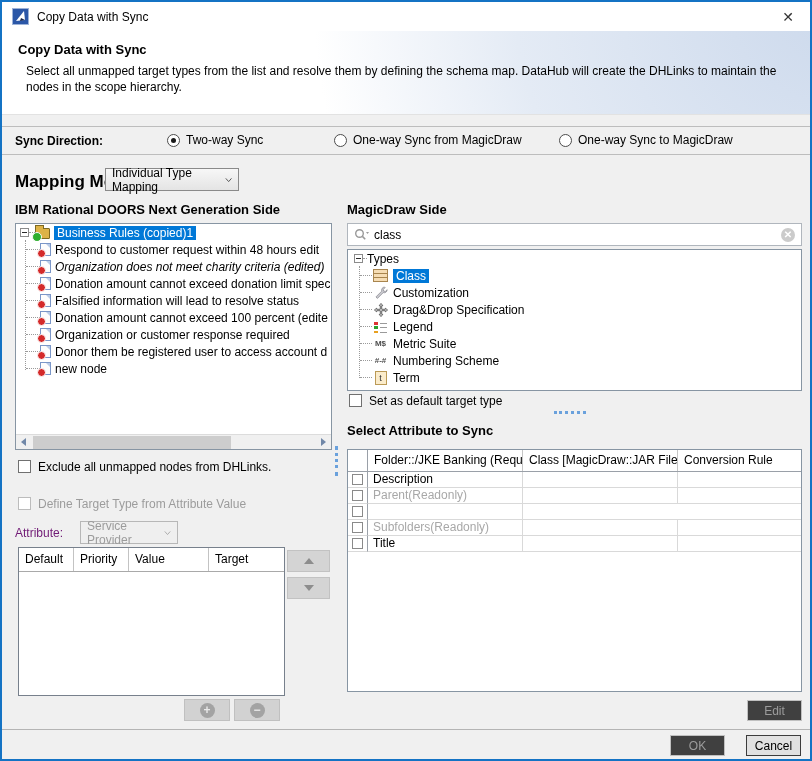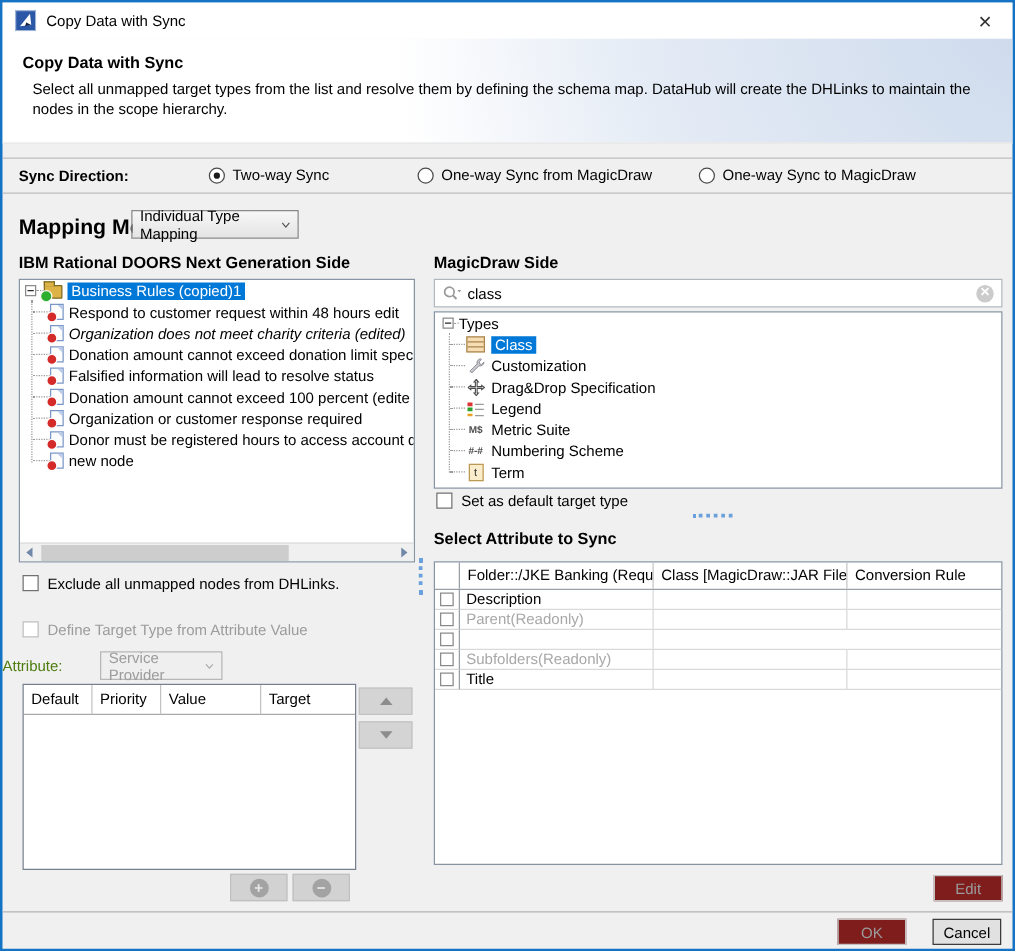--- a/index.html
+++ b/index.html
@@ -137,21 +137,21 @@
                     display:flex; align-items:center; justify-content:center; }
   .at-row .cb { width:11px; height:11px; border:1px solid #8a8a8a; background:#fff; }
   .at-row .c1 { width:155px; flex:0 0 auto; }
   .at-row .c2 { width:155px; flex:0 0 auto; }
   .at-row .c3 { flex:1; border-right:none; }
   .at-row.ro .cell { color:#a8a8a8; }
 
   
   .btn { position:absolute; height:21px; font-size:12px; display:flex; align-items:center;
          justify-content:center; background:#e1e1e1; border:1px solid #adadad; color:#000; }
-  .btn.disabled { color:#9c9c9c; background:#7f1d1d; border-color:#c0c0c0; }
+  .btn.disabled { color:#9c9c9c; background:#404040; border-color:#c0c0c0; }
   .footer-sep { position:absolute; left:0; right:0; top:727px; border-top:1px solid #b4b4b4; }
 
   
   .hscroll { position:absolute; left:0; right:0; bottom:0; height:15px; background:#f0f0f0;
              border-top:1px solid #dcdcdc; display:flex; align-items:center; }
   .sb-arrow { width:15px; height:15px; display:flex; align-items:center; justify-content:center; flex:0 0 auto; }
   .sb-left::before { content:""; border:4px solid transparent; border-right:5px solid #7188a8; margin-left:-4px; }
   .sb-right::before { content:""; border:4px solid transparent; border-left:5px solid #7188a8; margin-right:-4px; }
   .sb-thumb { position:absolute; left:17px; top:1px; width:198px; height:13px; background:#cdcdcd; }
 </style>
@@ -240,21 +240,21 @@
       <span class="tlabel">Donation amount cannot exceed 100 percent (edite</span>
     </div>
     <div class="trow" style="padding-left:10px;">
       <span class="hdots" style="width:14px;"></span>
       <span class="icon-doc"></span>
       <span class="tlabel">Organization or customer response required</span>
     </div>
     <div class="trow" style="padding-left:10px;">
       <span class="hdots" style="width:14px;"></span>
       <span class="icon-doc"></span>
-      <span class="tlabel">Donor must be registered hours to access account d</span>
+      <span class="tlabel">Donor them be registered user to access account d</span>
     </div>
     <div class="trow" style="padding-left:10px;">
       <span class="hdots" style="width:14px;"></span>
       <span class="icon-doc"></span>
       <span class="tlabel">new node</span>
     </div>
 
     <div class="hscroll">
       <span class="sb-arrow sb-left"></span>
       <span class="sb-thumb"></span>
@@ -265,21 +265,21 @@
   <div class="check-item" style="left:16px; top:458px;">
     <span class="cbox"></span>
     <span>Exclude all unmapped nodes from DHLinks.</span>
   </div>
 
   <div class="check-item disabled" style="left:16px; top:495px;">
     <span class="cbox"></span>
     <span>Define Target Type from Attribute Value</span>
   </div>
 
-  <span style="position:absolute; left:0; top:524px; font-size:12px; color:#4d7c0f;">Attribute:</span>
+  <span style="position:absolute; left:13px; top:524px; font-size:12px; color:#701a75;">Attribute:</span>
   <div class="combo disabled" style="left:78px; top:519px; width:98px;">
     <span>Service Provider</span>
     <svg class="chev" viewBox="0 0 9 6">
         <polyline points="1,1 4.5,5 8,1" fill="none" stroke="#aaa" stroke-width="1.2"></polyline>
       </svg>
   </div>
 
   <div class="val-table">
     <div class="val-head">
       <span class="vh c1">Default</span>

